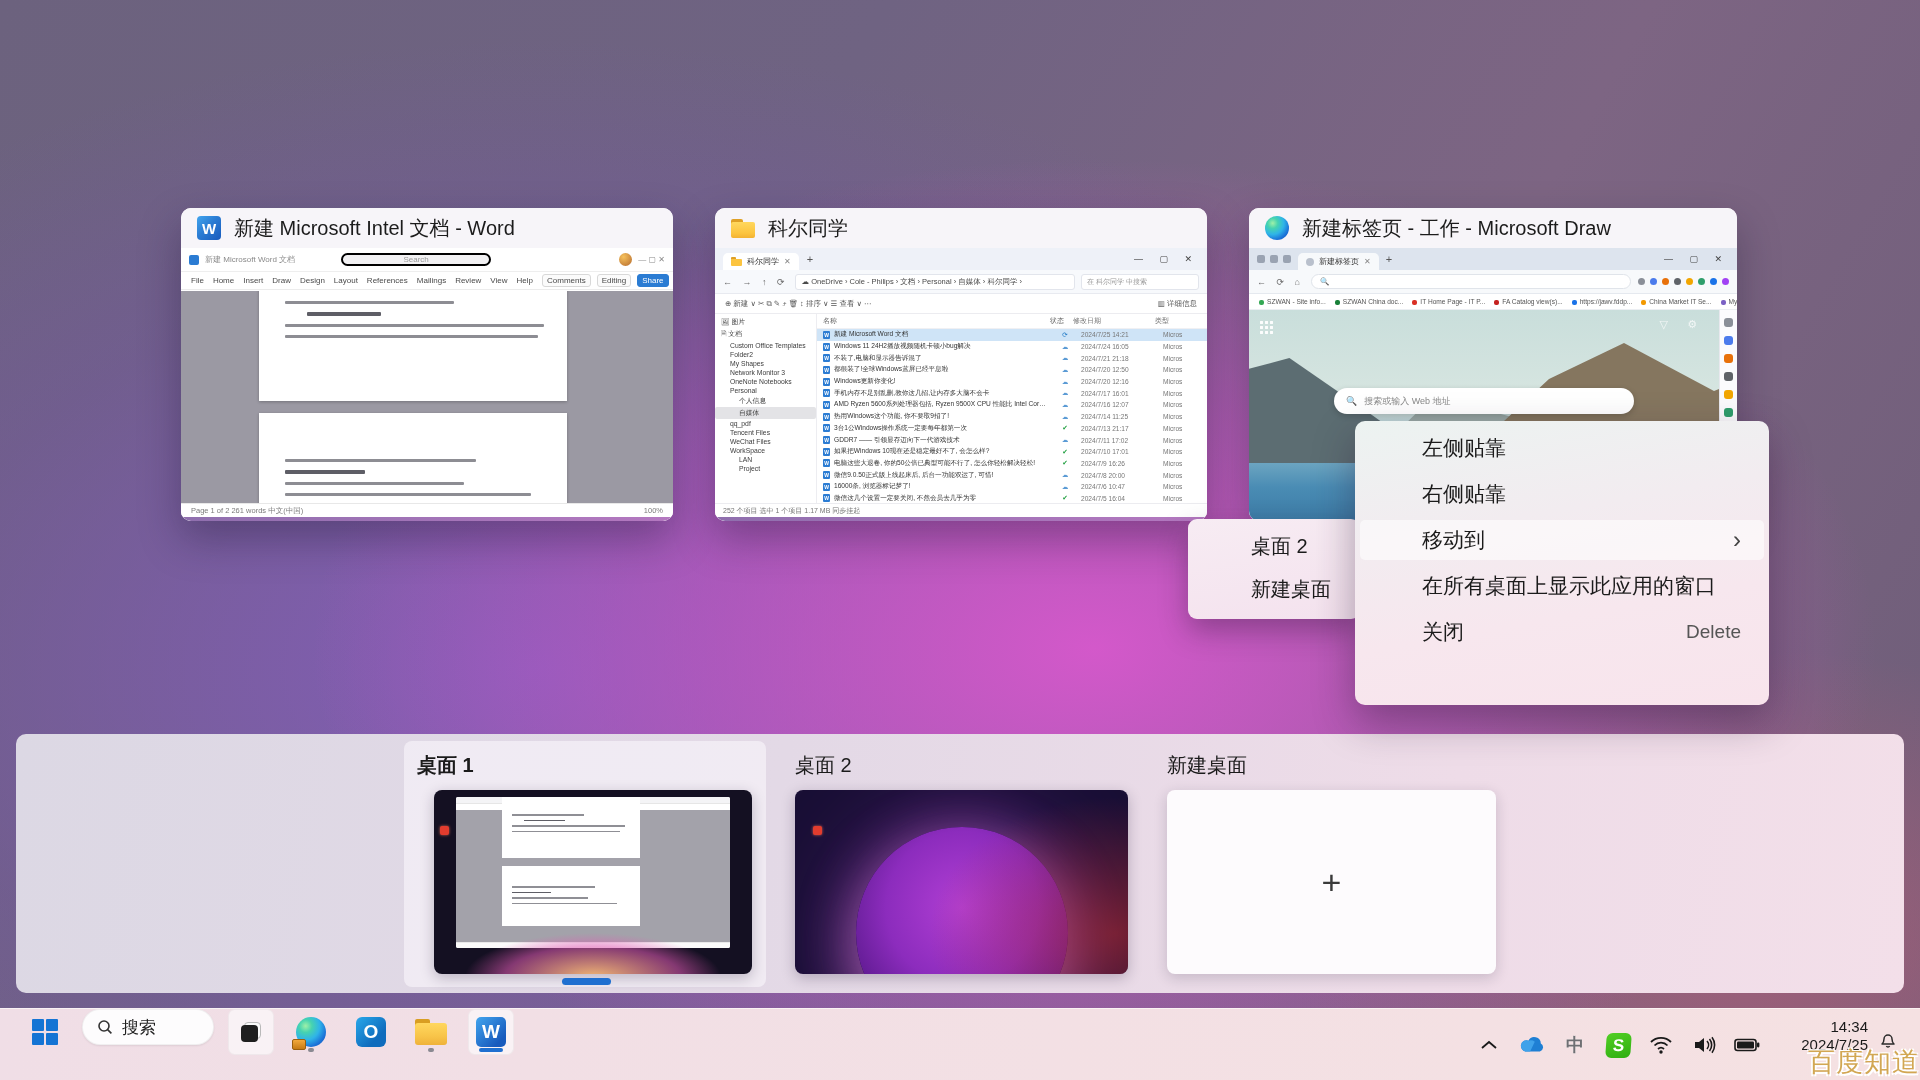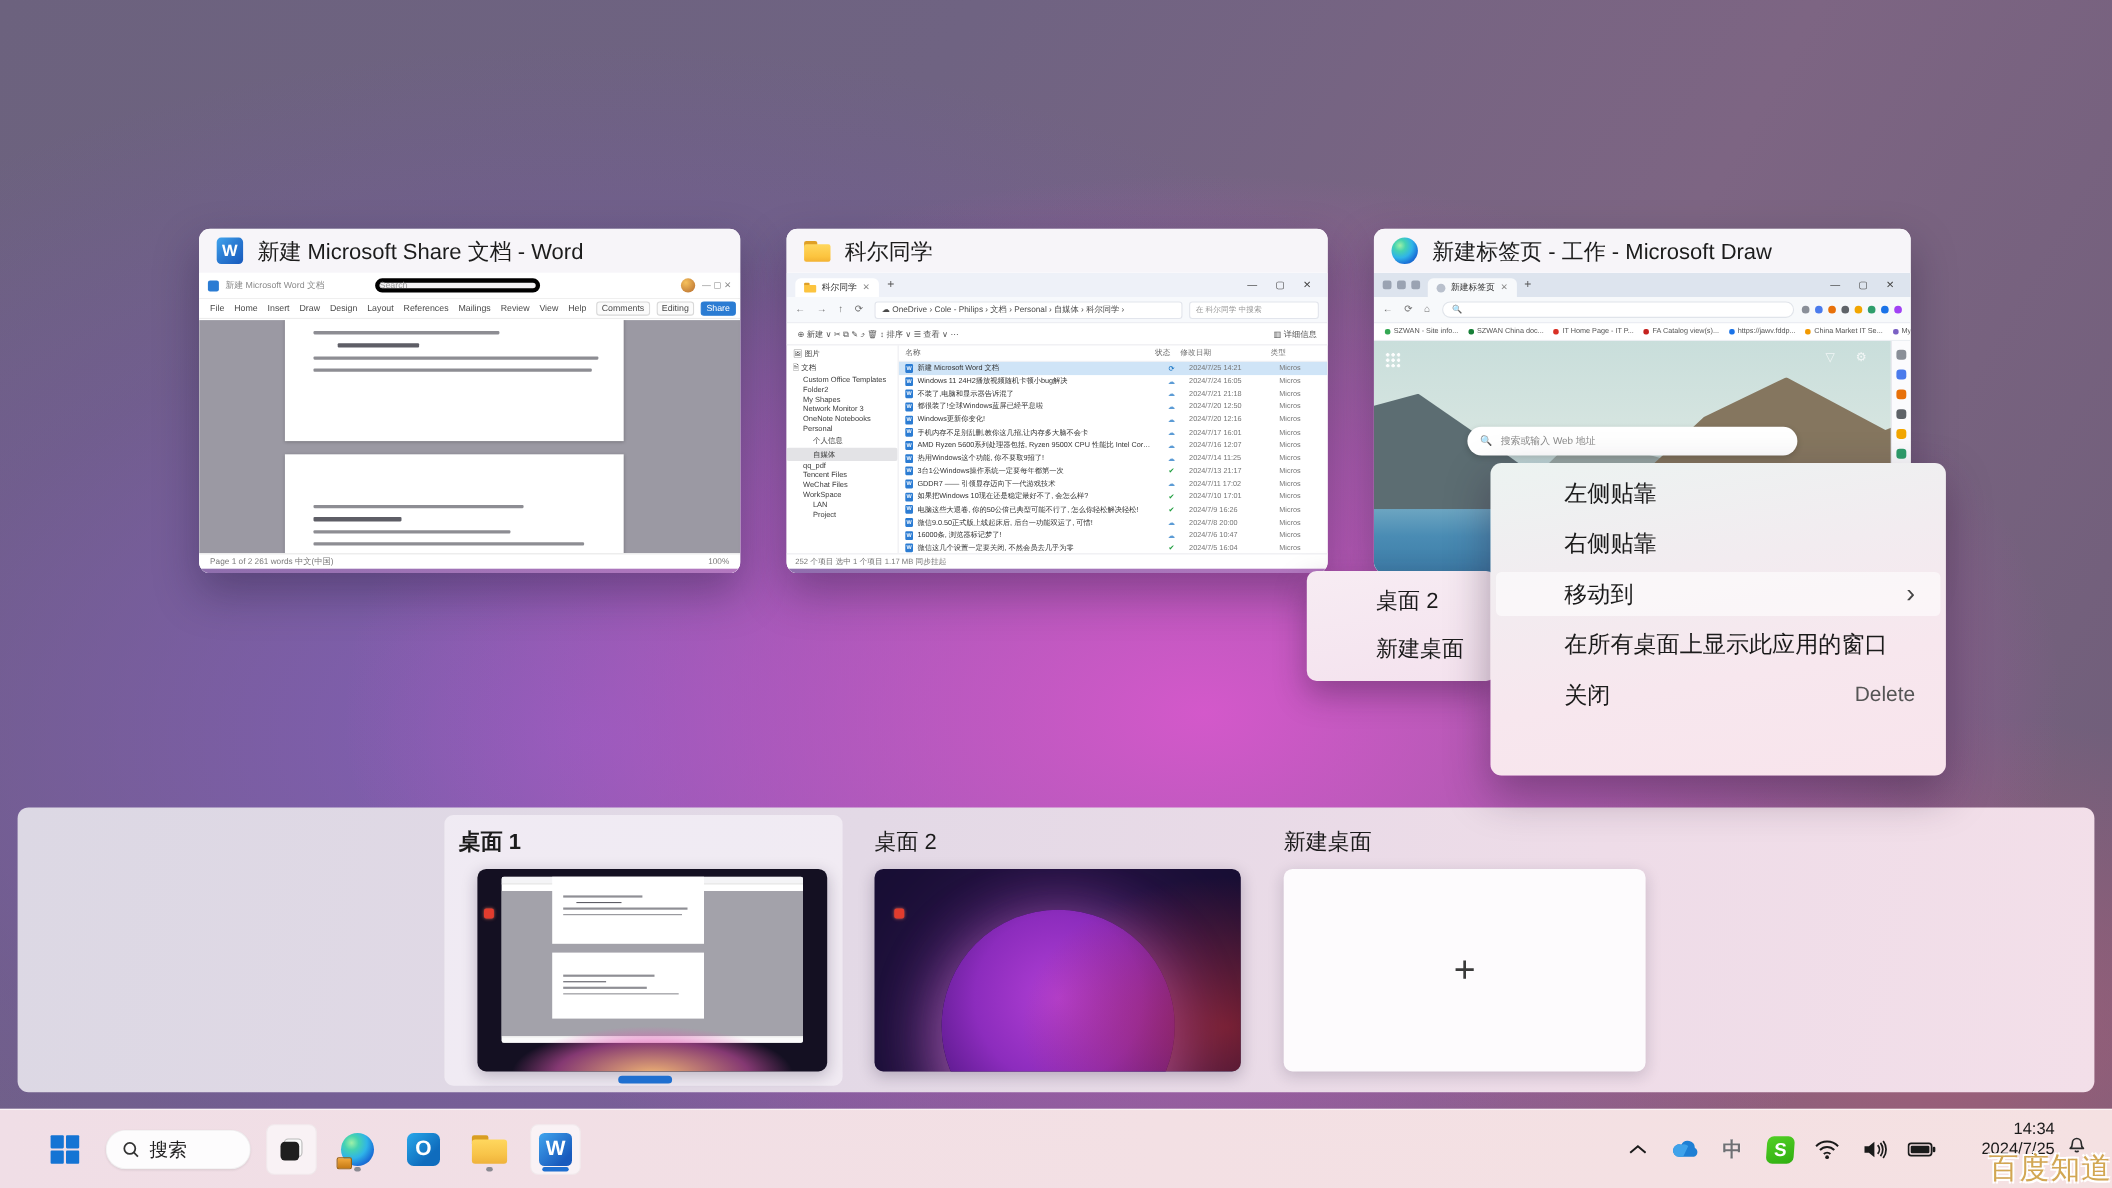--- a/index.html
+++ b/index.html
@@ -23,22 +23,22 @@
   .ic-folder:before{content:"";position:absolute;left:0;top:0;width:12px;height:6px;border-radius:2px 2px 0 0;background:#dfa026;}
   .ic-folder:after{content:"";position:absolute;left:0;top:3px;width:24px;height:16px;border-radius:2px;
     background:linear-gradient(180deg,#ffd75e 0%,#fcc43f 70%,#f3b232 100%);}
   .ic-edge{width:24px;height:24px;border-radius:50%;flex:none;
     background:radial-gradient(circle at 32% 30%,#9ff0a8 0%,#46d3b0 22%,#2fb4e8 48%,#1b72d8 72%,#0f4fa8 100%);}
 
   
   .wm-top{height:24px;background:#fff;display:flex;align-items:center;padding:0 8px;gap:6px;border-bottom:1px solid #eee;}
   .wm-sq{width:10px;height:10px;border-radius:2px;background:#2b7cd3;}
   .wm-tinytext{font-size:8px;color:#8a8a8a;white-space:nowrap;}
-  .wm-search{margin-left:40px;width:150px;height:13px;border-radius:7px;background:#f2f1f3;border:4px solid #000000;
-    font-size:8px;color:#9a9a9a;display:flex;align-items:center;}
+  .wm-search{margin-left:40px;width:150px;height:13px;border-radius:7px;background:#f2f1f3;border:2px solid #000000;
+    font-size:8px;color:#9a9a9a;display:flex;align-items:center;justify-content:center;}
   .wm-avatar{margin-left:auto;width:13px;height:13px;border-radius:50%;background:radial-gradient(circle at 35% 30%,#f6c15c,#b56a2d);}
   .wm-menus{height:18px;background:#fff;display:flex;align-items:center;gap:9px;padding:0 10px;border-bottom:1px solid #ececec;}
   .wm-menu-item{font-size:8px;color:#4a4a4a;white-space:nowrap;}
   .wm-right{margin-left:auto;display:flex;gap:6px;align-items:center;}
   .wm-chip{font-size:8px;color:#4a4a4a;border:1px solid #d8d8d8;border-radius:3px;padding:1px 4px;background:#fbfbfb;}
   .wm-chip.share{background:#2b7cd3;color:#fff;border-color:#2b7cd3;}
   .wm-doc{position:absolute;top:43px;bottom:18px;left:0;right:0;background:#9b99a3;overflow:hidden;}
   .wm-page{position:absolute;left:78px;width:308px;background:#fff;box-shadow:0 1px 3px rgba(0,0,0,.25);}
   .tline{height:3px;background:#8d8d93;border-radius:1px;margin:8px 26px 0;}
   .tline.b{background:#5e5e66;height:3.5px;}
@@ -152,21 +152,21 @@
     box-shadow:0 16px 50px 6px rgba(240,140,230,.5),0 0 80px 18px rgba(140,50,180,.45);}
   .sphere:after{content:"";position:absolute;left:6%;bottom:-3px;width:88%;height:42%;border-radius:50%;
     border-bottom:5px solid rgba(255,240,205,.95);filter:blur(3px);}
   #dnew-thumb{left:1167px;top:790px;width:329px;height:184px;background:#fdfbfd;display:flex;align-items:center;
     justify-content:center;box-shadow:0 4px 14px rgba(30,20,50,.18);}
   #dnew-plus{font-size:34px;font-weight:300;color:#3a3a3a;line-height:1;}
 
   
   #taskbar{position:absolute;left:0;top:1008px;width:1920px;height:72px;
     background:linear-gradient(90deg,#f0dee6 0%,#f3e0e4 55%,#f5e1e2 100%);border-top:1px solid rgba(255,255,255,.6);}
-  .tb-left{position:absolute;left:36px;top:0;height:72px;display:flex;align-items:center;gap:14px;}
+  .tb-left{position:absolute;left:22px;top:0;height:72px;display:flex;gap:14px;}
   .start{width:42px;height:42px;border-radius:6px;display:flex;align-items:center;justify-content:center;}
   .start-logo{width:26px;height:26px;display:grid;grid-template-columns:12px 12px;grid-template-rows:12px 12px;gap:2px;}
   .start-logo i{background:#1474d4;border-radius:1px;}
   .search-pill{width:132px;height:36px;border-radius:18px;background:#fdfcfd;border:1px solid rgba(0,0,0,.05);
     box-shadow:0 1px 2px rgba(0,0,0,.08);display:flex;align-items:center;gap:9px;padding:0 14px;}
   .search-pill span{font-size:17px;color:#1f1f1f;}
   .tb-btn{width:46px;height:46px;border-radius:7px;display:flex;align-items:center;justify-content:center;position:relative;}
   .tb-btn.active{background:rgba(255,255,255,.6);box-shadow:inset 0 0 0 1px rgba(0,0,0,.04);}
   .tv-back{position:absolute;right:10px;top:10px;width:17px;height:17px;border-radius:4px;background:#fafafa;border:1px solid #b9b9b9;}
   .tv-front{position:absolute;left:10px;bottom:10px;width:17px;height:17px;border-radius:4px;background:#1f1f1f;}
@@ -196,21 +196,21 @@
   svg{display:block;}
 </style>
 </head>
 <body>
 
 <div id="screen">
 
   <div class="win-card" style="left:181px;top:208px;width:492px;height:313px;">
     <div class="win-titlebar">
       <div class="ic-word">W</div>
-      <div class="win-title">新建 Microsoft Share 文档 - Word</div>
+      <div class="win-title">新建 Microsoft Intel 文档 - Word</div>
     </div>
     <div class="win-body">
       <div class="wm-top">
         <div class="wm-sq"></div>
         <div class="wm-tinytext">新建 Microsoft Word 文档</div>
         <div class="wm-search">
             <span>Search</span>
           </div>
         <div class="wm-avatar"></div>
         <div class="wm-tinytext">—  ▢  ✕</div>

